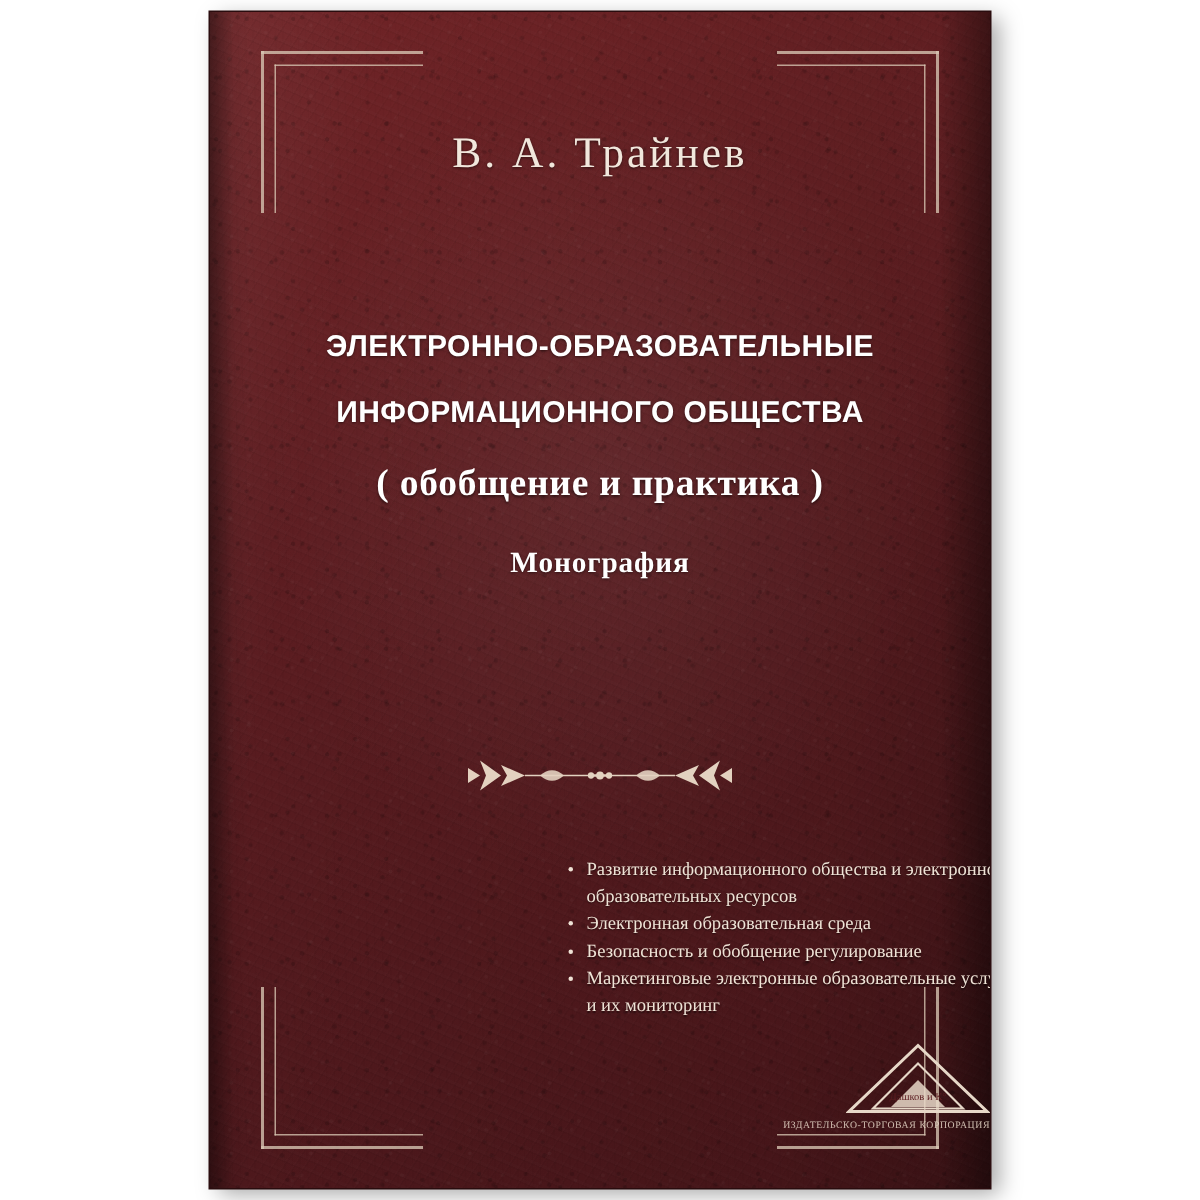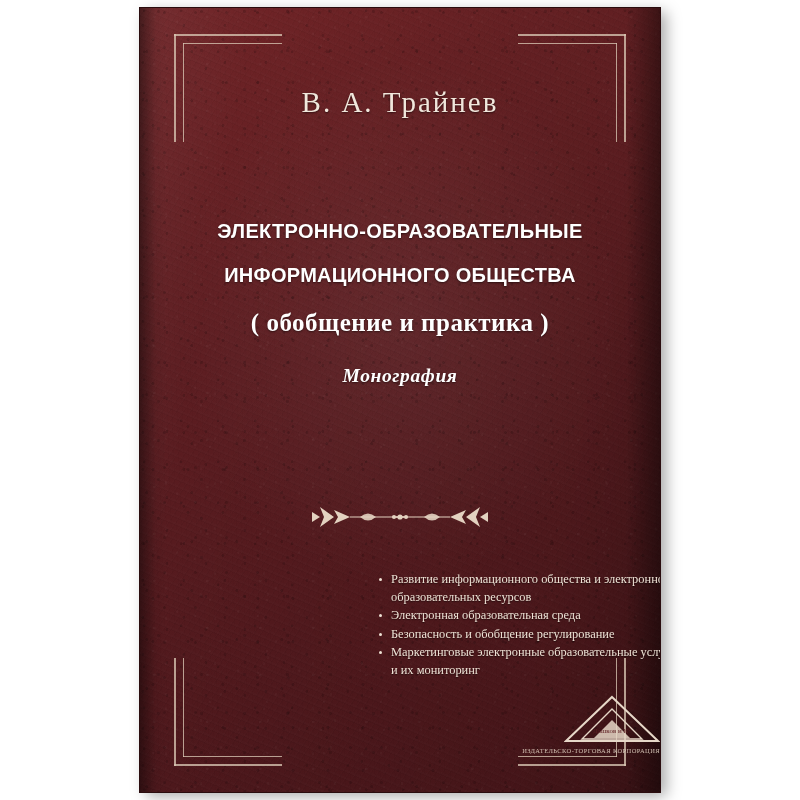--- a/index.html
+++ b/index.html
@@ -166,21 +166,20 @@
     margin-top: 6px;
     text-shadow: 0 1px 2px rgba(0,0,0,0.5);
   }
   .kind {
     font-family: "Liberation Serif", serif;
     font-weight: bold;
     font-size: 19.5px;
     margin-top: 28px;
     letter-spacing: 0.6px;
     text-shadow: 0 1px 2px rgba(0,0,0,0.5);
-    font-style: italic;
   }
 
   
   .ornament {
     position: absolute;
     left: 0; right: 0;
     top: 496px;
     display: flex;
     align-items: center;
     justify-content: center;

